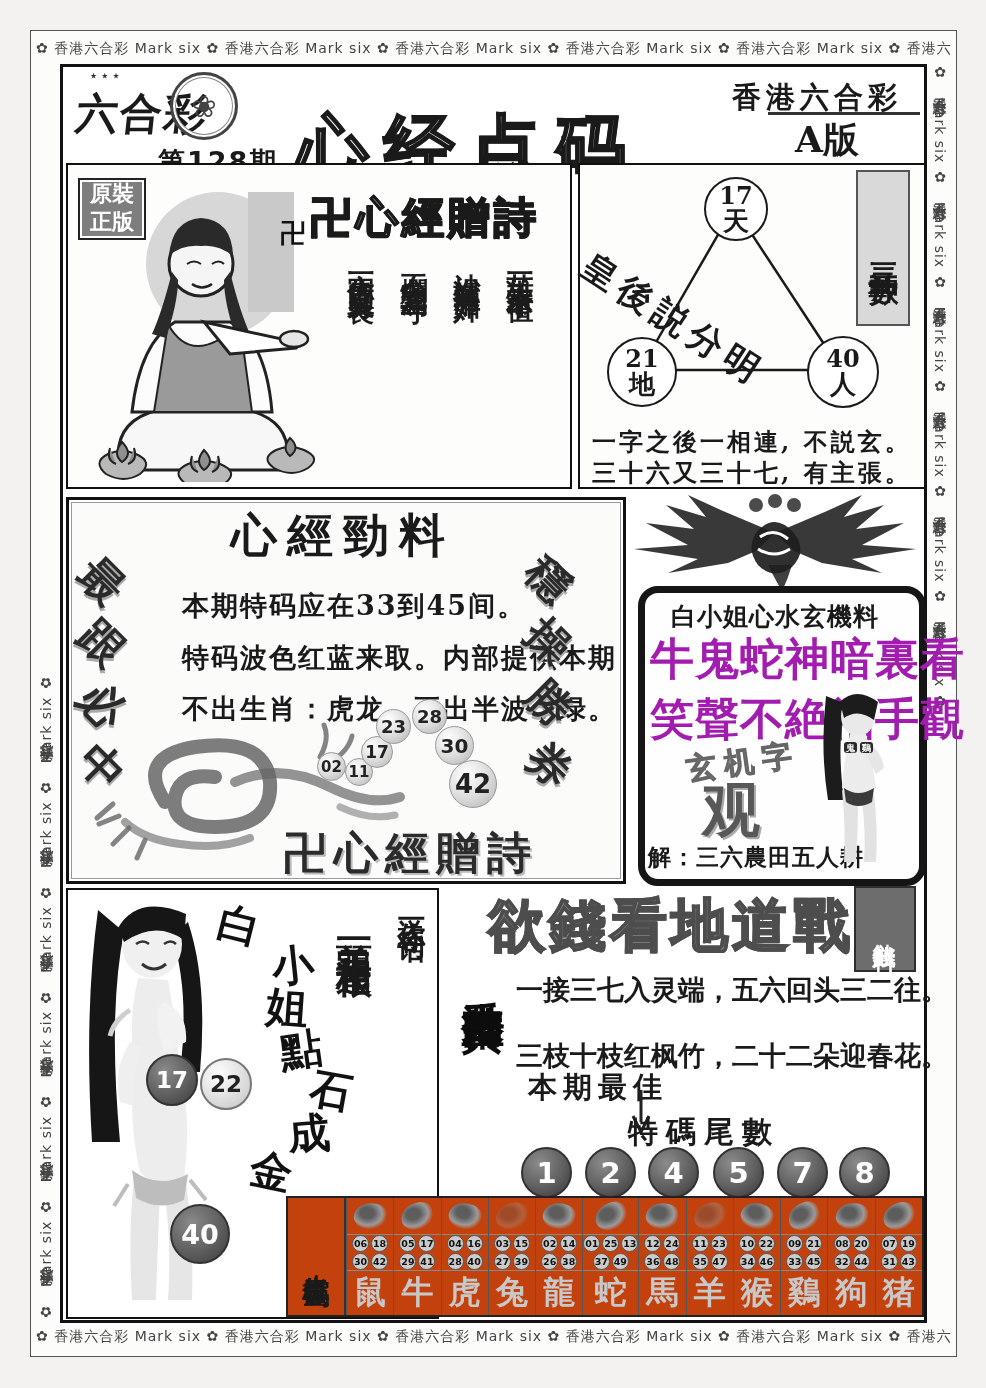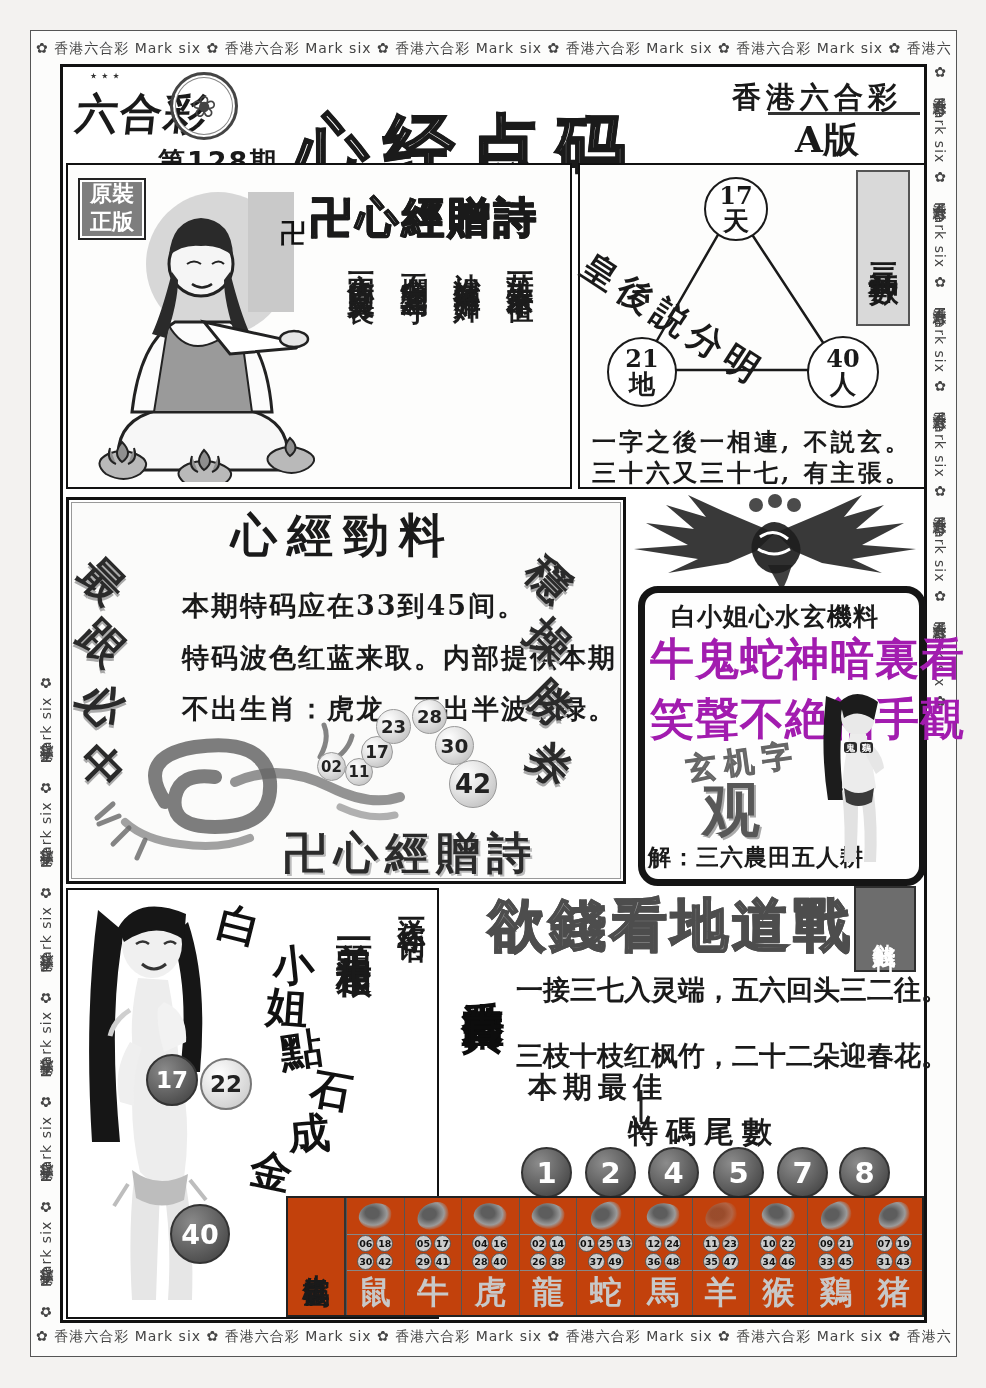--- a/index.html
+++ b/index.html
@@ -333,20 +333,36 @@
         </div>
         <div class="num-row">
           <span class="numball">28</span>
           <span class="numball">40</span>
         </div>
       </div>
     <div class="zname">虎</div>
   </div>
   <div class="zcol">
     <div class="zart">
+        <span class="blob" style="opacity:.35;transform:rotate(-6deg);"></span>
+      </div>
+    <div class="zrows">
+        <div class="num-row">
+          <span class="numball">03</span>
+          <span class="numball">15</span>
+        </div>
+        <div class="num-row">
+          <span class="numball">27</span>
+          <span class="numball">39</span>
+        </div>
+      </div>
+    <div class="zname">兔</div>
+  </div>
+  <div class="zcol">
+    <div class="zart">
         <span class="blob" style="transform:rotate(15deg);"></span>
       </div>
     <div class="zrows">
         <div class="num-row">
           <span class="numball">02</span>
           <span class="numball">14</span>
         </div>
         <div class="num-row">
           <span class="numball">26</span>
           <span class="numball">38</span>
@@ -430,20 +446,36 @@
         </div>
         <div class="num-row">
           <span class="numball">33</span>
           <span class="numball">45</span>
         </div>
       </div>
     <div class="zname">鷄</div>
   </div>
   <div class="zcol">
     <div class="zart">
+        <span class="blob" style="transform:rotate(6deg);"></span>
+      </div>
+    <div class="zrows">
+        <div class="num-row">
+          <span class="numball">08</span>
+          <span class="numball">20</span>
+        </div>
+        <div class="num-row">
+          <span class="numball">32</span>
+          <span class="numball">44</span>
+        </div>
+      </div>
+    <div class="zname">狗</div>
+  </div>
+  <div class="zcol">
+    <div class="zart">
         <span class="blob" style="transform:rotate(-14deg);"></span>
       </div>
     <div class="zrows">
         <div class="num-row">
           <span class="numball">07</span>
           <span class="numball">19</span>
         </div>
         <div class="num-row">
           <span class="numball">31</span>
           <span class="numball">43</span>

